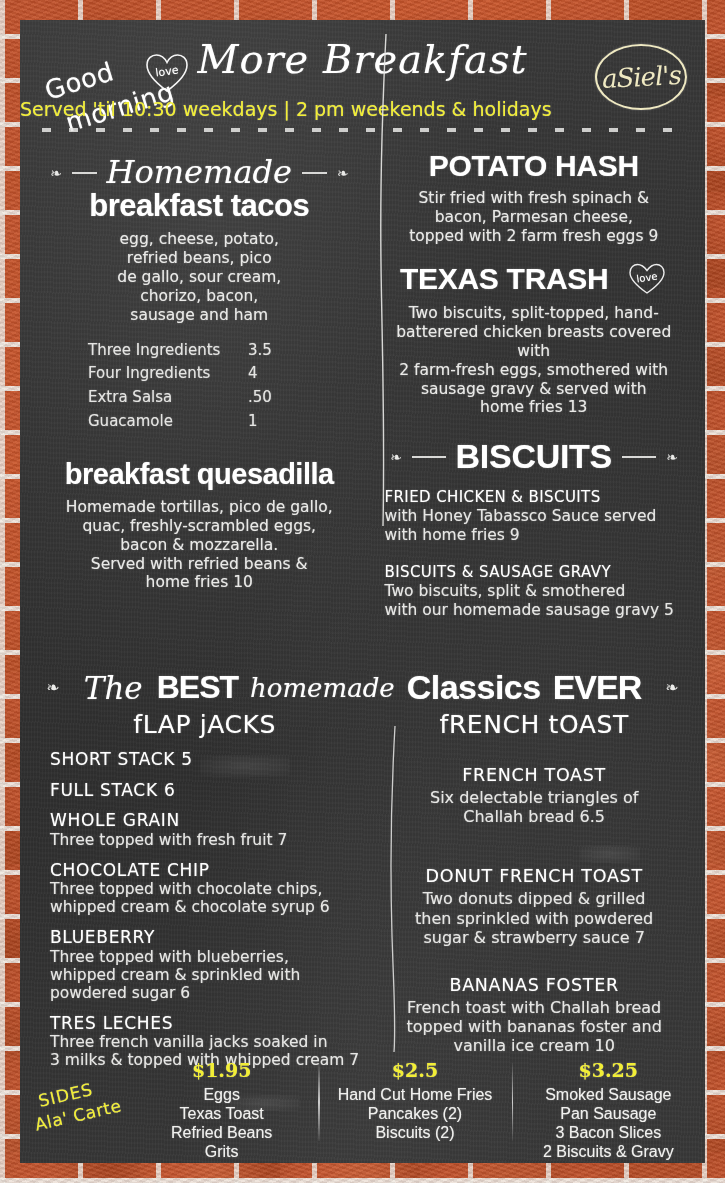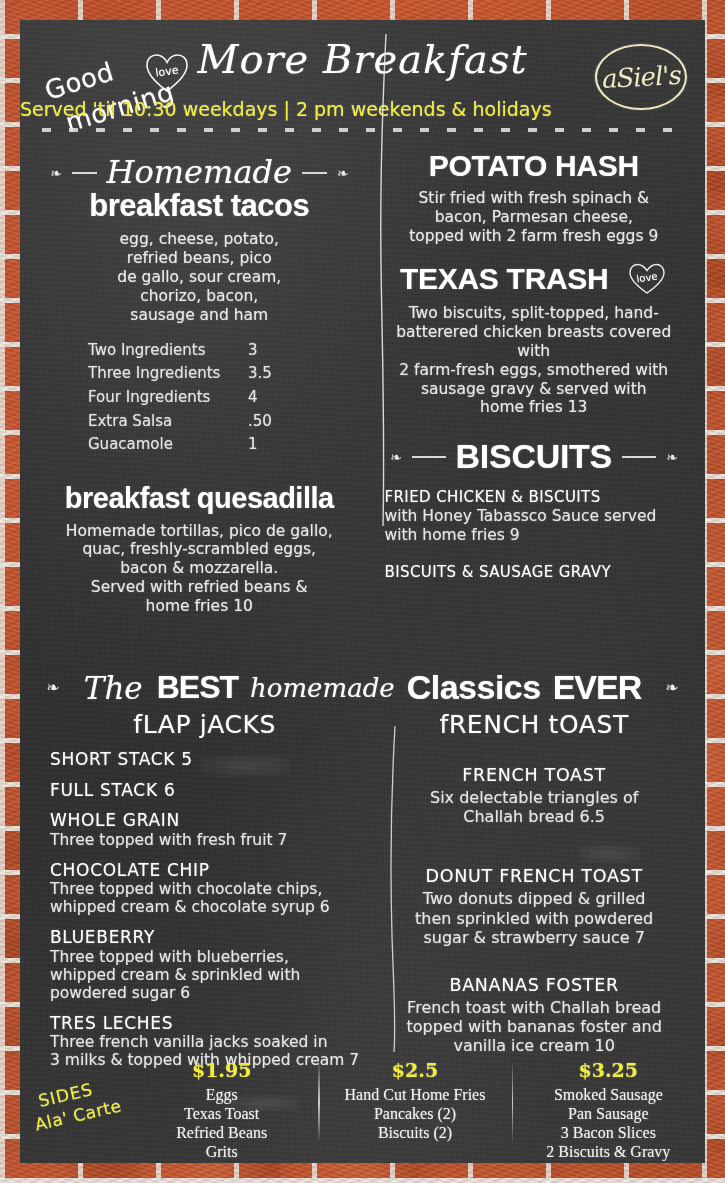--- a/index.html
+++ b/index.html
@@ -318,21 +318,21 @@
     content:"";
     position:absolute; left:0; top:14px;
     width:1.5px; height:78px;
     background:linear-gradient(180deg, rgba(255,255,255,0.05), rgba(255,255,255,0.75), rgba(255,255,255,0.05));
   }
   .side-price{
     font-size:19px; color:#f2ee35; margin-bottom:5px;
     font-family:"DejaVu Serif", serif; font-weight:bold;
   }
   .side-list{
-    font-family:Liberation Serif, serif;
+    font-family:Liberation Sans, sans-serif;
     font-size:16px; line-height:1.18; color:#f0f0ee;
   }
 
   .smudge{
     position:absolute;
     background:radial-gradient(ellipse at center, rgba(255,255,255,0.09), rgba(255,255,255,0));
     pointer-events:none; z-index:1;
   }
 </style>
 </head>
@@ -391,24 +391,20 @@
           <div class="head-bold chalk">breakfast tacos</div>
           <div class="desc hand chalk pre">
               <div>egg, cheese, potato,</div>
               <div>refried beans, pico</div>
               <div>de gallo, sour cream,</div>
               <div>chorizo, bacon,</div>
               <div>sausage and ham</div>
             </div>
 
           <div class="plist">
-            <div class="prow hand chalk">
-              <span class="nm">Two Ingredients</span>
-              <span class="pr">3</span>
-            </div>
             <div class="prow hand chalk">
               <span class="nm">Three Ingredients</span>
               <span class="pr">3.5</span>
             </div>
             <div class="prow hand chalk">
               <span class="nm">Four Ingredients</span>
               <span class="pr">4</span>
             </div>
             <div class="prow hand chalk">
               <span class="nm">Extra Salsa</span>
@@ -478,20 +474,24 @@
           <div class="item">
             <div class="item-name hand chalk">FRIED CHICKEN &amp; BISCUITS</div>
             <div class="item-desc hand chalk pre">
                 <div>with Honey Tabassco Sauce served</div>
                 <div>with home fries  9</div>
               </div>
           </div>
 
           <div class="item" style="margin-top:20px;">
             <div class="item-name hand chalk">BISCUITS &amp; SAUSAGE GRAVY</div>
+            <div class="item-desc hand chalk pre">
+                <div>Two biscuits, split &amp; smothered</div>
+                <div>with our homemade sausage gravy  5</div>
+              </div>
           </div>
         </div>
 
       </div>
     </div>
 
     <div class="classics">
       <span class="orn">❧</span>
       <span class="rule"></span>
       <span class="cl-the chalk">The</span>

